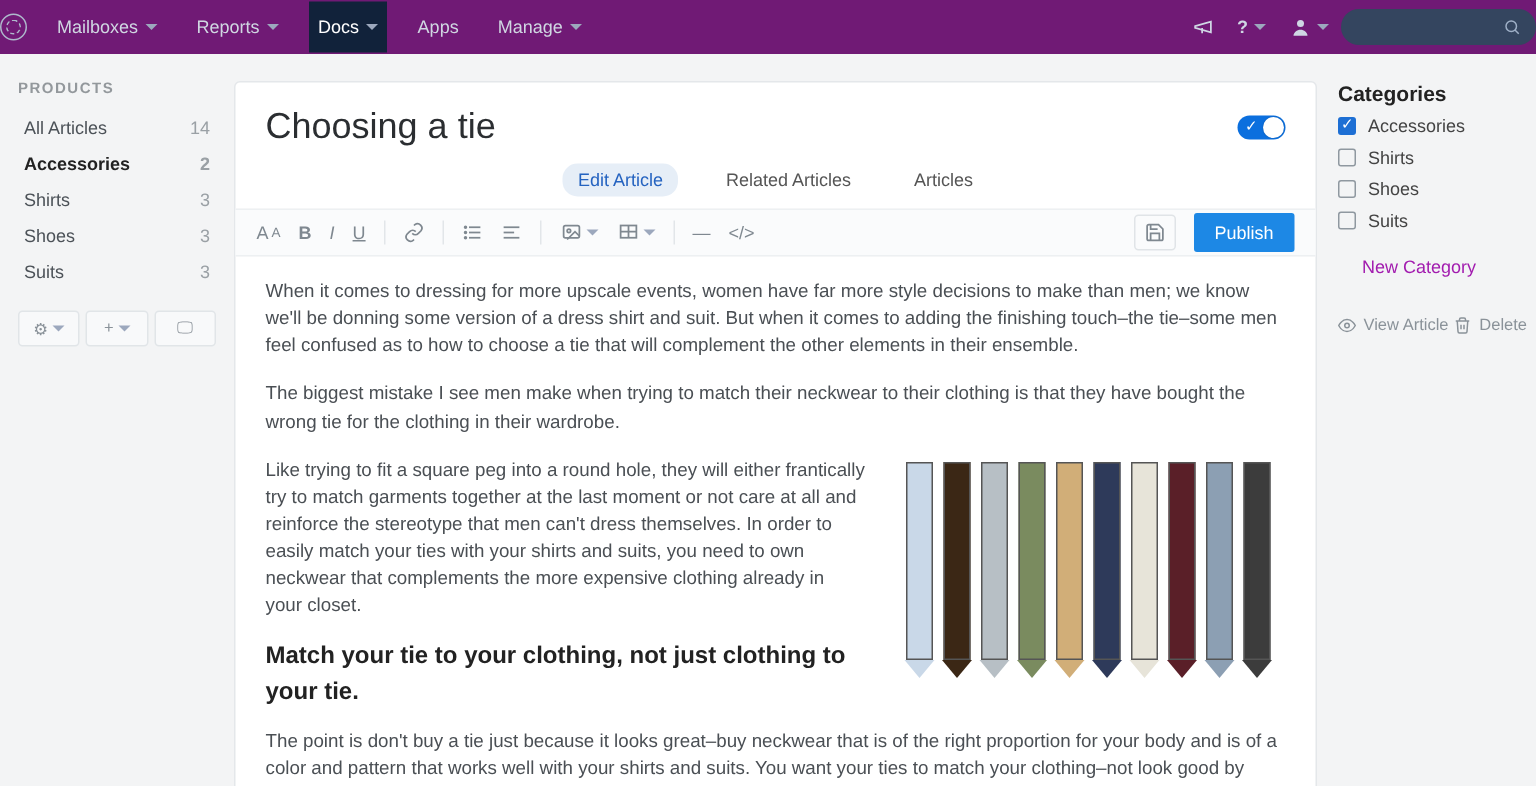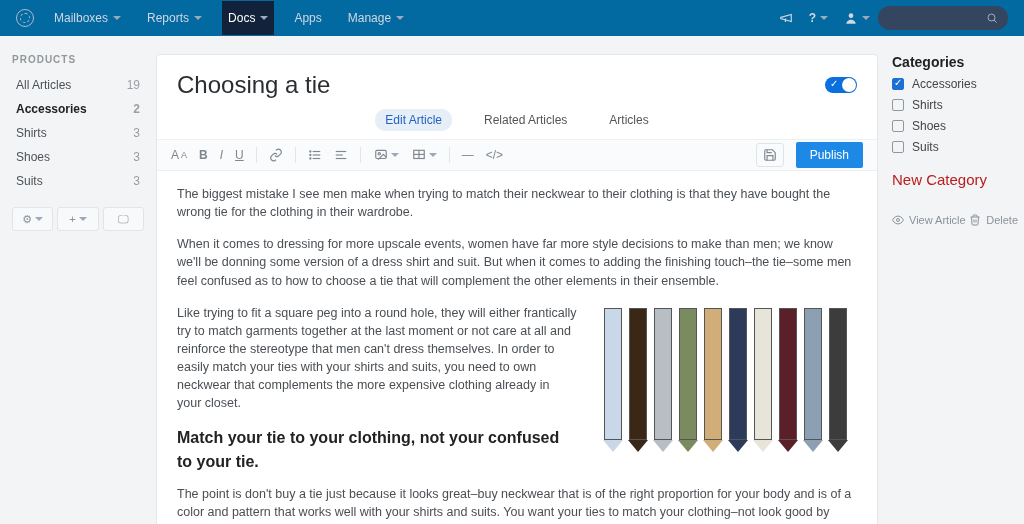--- a/index.html
+++ b/index.html
@@ -4,24 +4,24 @@
 <style>
   * { box-sizing: border-box; margin: 0; padding: 0; }
   body {
     font-family: -apple-system, BlinkMacSystemFont, "Segoe UI", Helvetica, Arial, sans-serif;
     font-size: 13px; color: #333;
     background: #f3f4f5;
     width: 1024px; height: 524px; overflow: hidden;
   }
   
   .topnav {
-    background: #0369a1;
+    background: #701a75;
     height: 36px;
     display: flex; align-items: center;
-    padding: 0 16px;
+    padding: 0 0;
     color: #d0d7e2;
     font-size: 12px;
   }
   .logo {
     width: 18px; height: 18px; border:1.5px solid #aeb9cc; border-radius:50%;
     margin-right: 14px; position:relative;
   }
   .logo::after{content:"";position:absolute;inset:3px;border:1px dashed #aeb9cc;border-radius:50%;}
   .navitem {
     margin-right: 14px; cursor:pointer; display:flex;align-items:center;gap:5px;
@@ -79,21 +79,21 @@
   .tie::after{content:"";position:absolute;left:50%;transform:translateX(-50%);bottom:6px;
               width:0;height:0;border-left:10px solid transparent;border-right:10px solid transparent;
               border-top:12px solid var(--c);}
   
   .rside{padding:18px 6px 0 14px;}
   .rhead{font-size:14px;font-weight:700;color:#222;margin-bottom:6px;}
   .cat{display:flex;align-items:center;gap:8px;font-size:12px;color:#444;margin:7px 0;}
   .cb{width:12px;height:12px;border:1px solid #8f98a0;border-radius:2px;display:inline-block;position:relative;}
   .cb.checked{background:#1d6fd4;border-color:#1d6fd4;}
   .cb.checked::after{content:"✓";position:absolute;color:#fff;font-size:10px;left:1px;top:-2px;}
-  .newcat{color:#b91c1c;font-size:15px;margin-top:10px;display:inline-block;cursor:pointer;}
+  .newcat{color:#a21caf;font-size:12px;margin-top:10px;display:inline-block;cursor:pointer;margin-left:16px;}
   .ractions{margin-top:26px;display:flex;justify-content:space-between;font-size:11px;color:#8a9299;}
   .raction{display:flex;align-items:flex-start;gap:5px;cursor:pointer;}
   svg{display:block;}
 </style>
 </head>
 <body>
 
 <div class="topnav">
   <div class="logo"></div>
   <div class="navitem">
@@ -140,21 +140,21 @@
       </svg>
   </div>
 </div>
 
 <div class="wrap">
 
   <div class="sidebar">
     <div class="sidehead">PRODUCTS</div>
     <div class="sideitem">
       <span>All Articles</span>
-      <span class="count">19</span>
+      <span class="count">14</span>
     </div>
     <div class="sideitem active">
       <span>Accessories</span>
       <span class="count">2</span>
     </div>
     <div class="sideitem">
       <span>Shirts</span>
       <span class="count">3</span>
     </div>
     <div class="sideitem">
@@ -254,36 +254,36 @@
           <svg width="14" height="14" viewBox="0 0 24 24" fill="none" stroke="currentColor" stroke-width="2">
               <path d="M19 21H5a2 2 0 0 1-2-2V5a2 2 0 0 1 2-2h11l5 5v11a2 2 0 0 1-2 2z"></path>
               <polyline points="17 21 17 13 7 13 7 21"></polyline>
               <polyline points="7 3 7 8 15 8"></polyline>
             </svg>
         </span>
         <span class="publish">Publish</span>
       </div>
     </div>
     <div class="content">
+      <p>When it comes to dressing for more upscale events, women have far more style decisions to make than men; we know we'll be donning some version of a dress shirt and suit. But when it comes to adding the finishing touch–the tie–some men feel confused as to how to choose a tie that will complement the other elements in their ensemble.</p>
       <p>The biggest mistake I see men make when trying to match their neckwear to their clothing is that they have bought the wrong tie for the clothing in their wardrobe.</p>
-      <p>When it comes to dressing for more upscale events, women have far more style decisions to make than men; we know we'll be donning some version of a dress shirt and suit. But when it comes to adding the finishing touch–the tie–some men feel confused as to how to choose a tie that will complement the other elements in their ensemble.</p>
       <div class="floatimg" id="tieimg">
           <div class="tie" style="--c: #c9d8e8;"></div>
           <div class="tie" style="--c: #3b2715;"></div>
           <div class="tie" style="--c: #b7bfc5;"></div>
           <div class="tie" style="--c: #7a8b5f;"></div>
           <div class="tie" style="--c: #d1ae78;"></div>
           <div class="tie" style="--c: #2e3a5a;"></div>
           <div class="tie" style="--c: #e7e4d9;"></div>
           <div class="tie" style="--c: #5a1f28;"></div>
           <div class="tie" style="--c: #8c9fb3;"></div>
           <div class="tie" style="--c: #3c3c3c;"></div>
         </div>
       <p>Like trying to fit a square peg into a round hole, they will either frantically try to match garments together at the last moment or not care at all and reinforce the stereotype that men can't dress themselves.  In order to easily match your ties with your shirts and suits, you need to own neckwear that complements the more expensive clothing already in your closet.</p>
-      <h3>Match your tie to your clothing, not your confused to your tie.</h3>
+      <h3>Match your tie to your clothing, not just clothing to your tie.</h3>
       <p>The point is don't buy a tie just because it looks great–buy neckwear that is of the right proportion for your body and is of a color and pattern that works well with your shirts and suits. You want your ties to match your clothing–not look good by themselves.</p>
 
     </div>
   </div>
 
   <div class="rside">
     <div class="rhead">Categories</div>
     <div class="cat">
       <span class="cb checked"></span>
       <span>Accessories</span>

